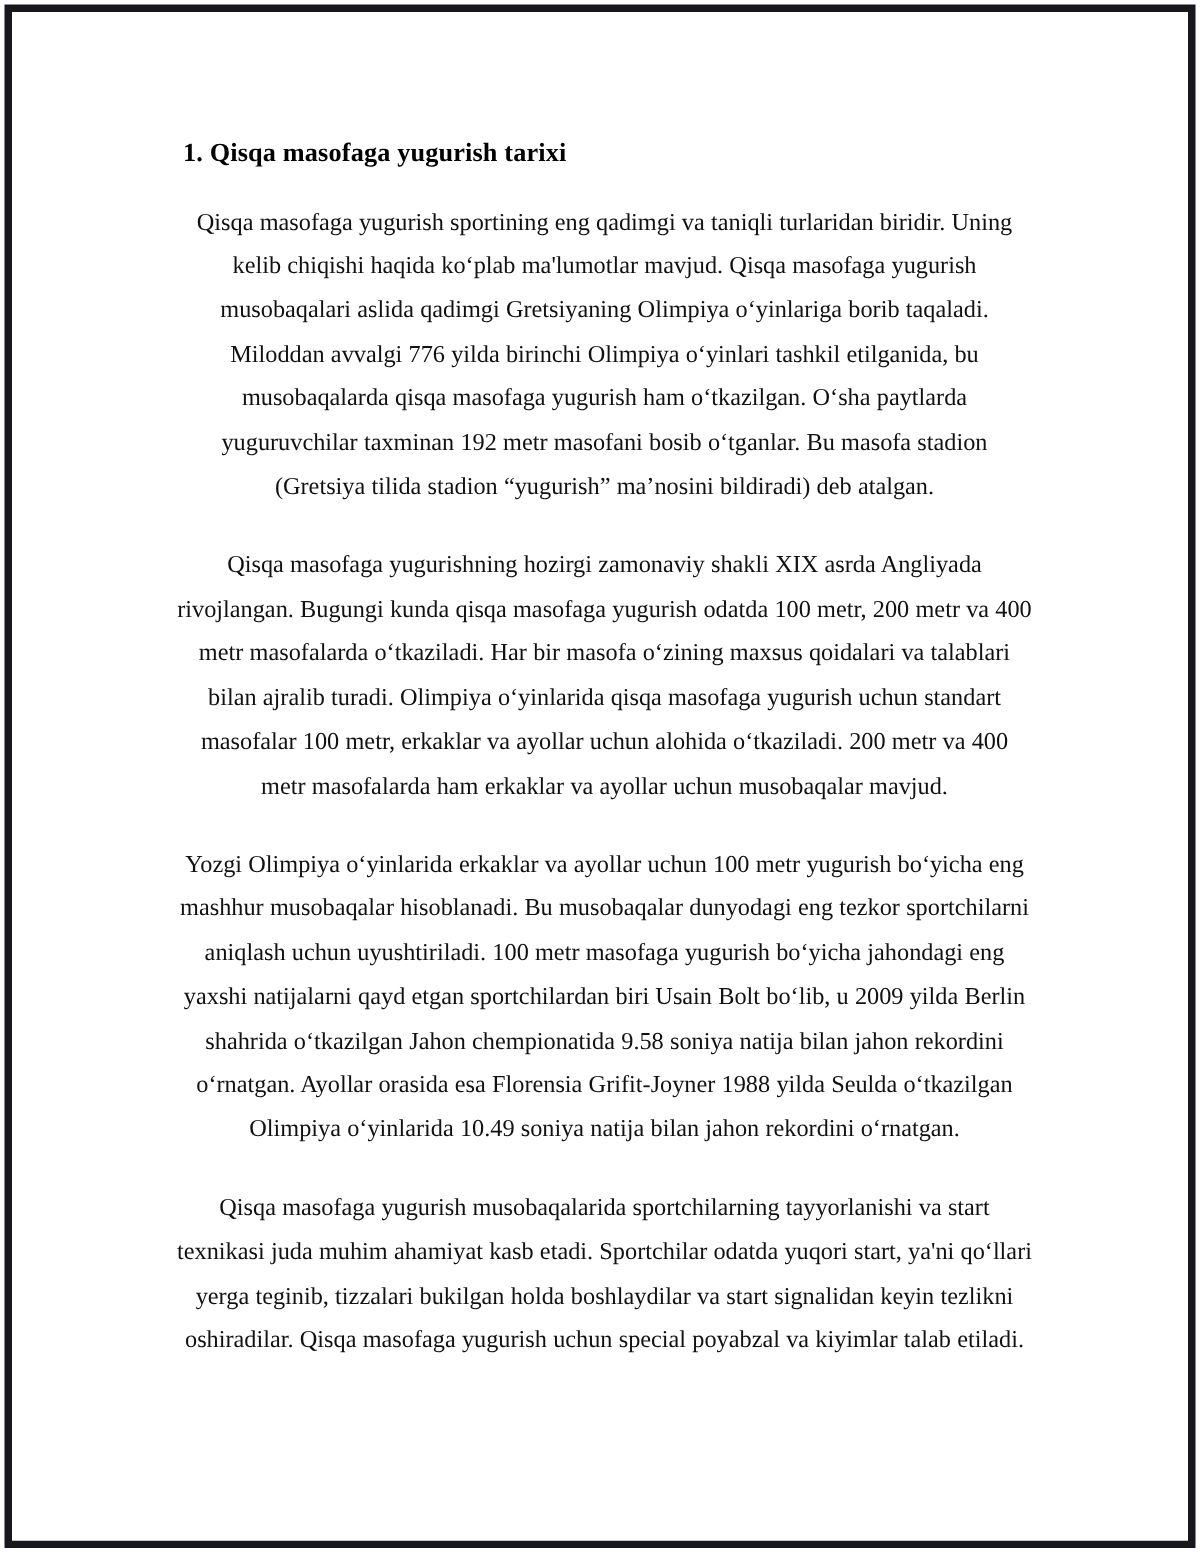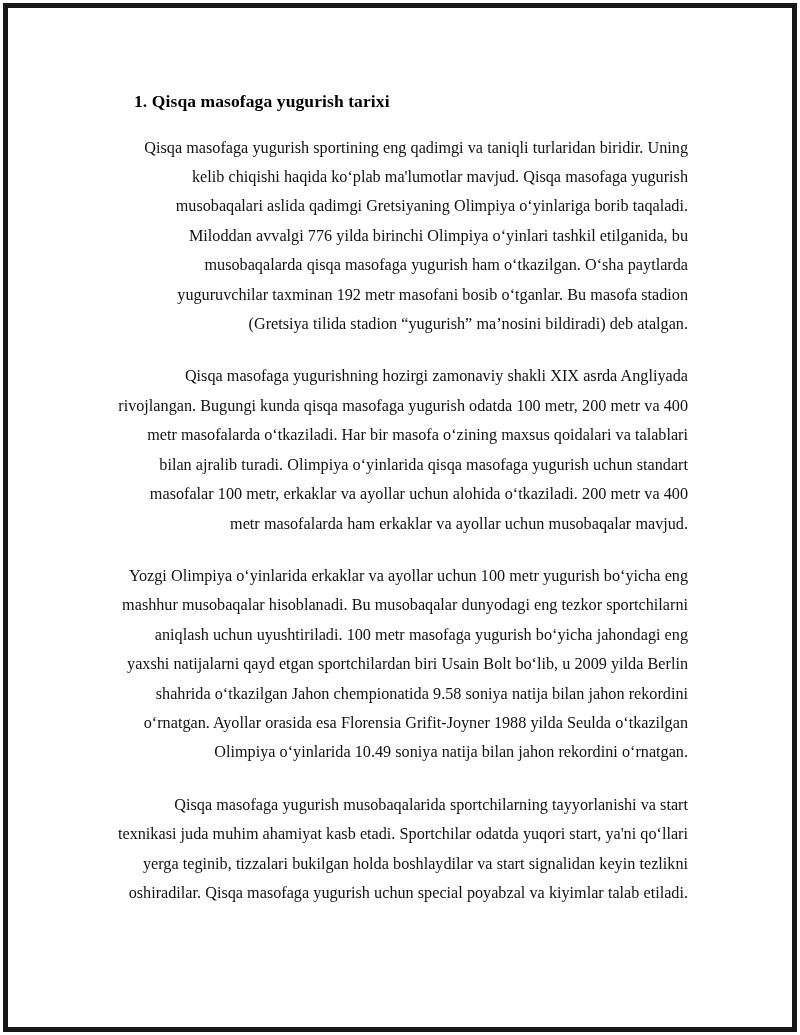--- a/index.html
+++ b/index.html
@@ -41,32 +41,32 @@
     top: 82px;
     width: 570px;
   }
 
   .doc-heading {
     font-family: "Liberation Serif", "DejaVu Serif", serif;
     font-size: 17.5px;
     font-weight: bold;
     color: #000000;
     line-height: 1.35;
-    margin: 0 0 20px 16px;
+    margin: 0 0 20px 4px;
     letter-spacing: 0.1px;
   }
 
   .doc-paragraph {
     font-family: "Liberation Serif", "DejaVu Serif", serif;
     font-size: 16.2px;
     font-weight: normal;
     color: #111111;
     line-height: 29.4px;
     margin: 0 0 23px 0;
-    text-align: right;
+    text-align: center;
     word-spacing: 0.1px;
   }
 
   .doc-paragraph:last-child {
     margin-bottom: 17px;
   }
 </style>
 </head>
 <body>
 

